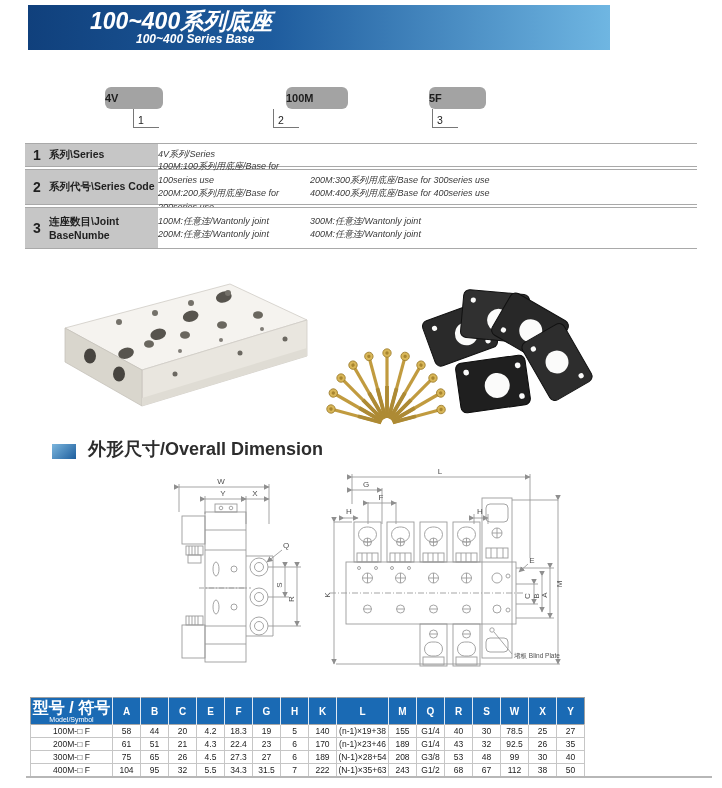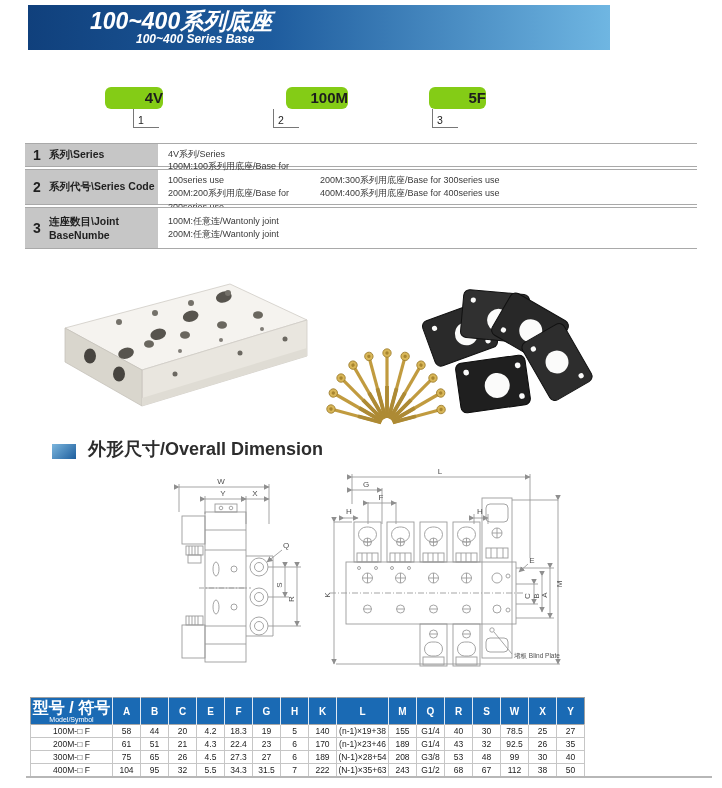--- a/index.html
+++ b/index.html
@@ -8,35 +8,35 @@
 
   
   .banner { position:absolute; left:28px; top:5px; width:582px; height:45px;
             background:linear-gradient(90deg,#10407c 0%,#1e5c9e 42%,#6fb6e2 100%); }
   .banner-title { position:absolute; left:62px; top:1px; font-size:23px; font-weight:bold;
                   font-style:italic; color:#fff; white-space:nowrap; }
   .banner-sub { position:absolute; left:108px; top:27px; font-size:12px; font-weight:bold;
                 font-style:italic; color:#fff; white-space:nowrap; }
 
   
-  .model-box { position:absolute; height:22px; background:#84cc16; border-radius:6px;
-               color:#1d1d1d; font-weight:bold; font-size:15px; text-align:right; line-height:22px; }
+  .model-box { position:absolute; height:22px; background:#a3a3a3; border-radius:6px;
+               color:#1d1d1d; font-weight:bold; font-size:11px; text-align:left; line-height:22px; }
   .connector { position:absolute; width:26px; height:19px; border-left:1px solid #777;
                border-bottom:1px solid #777; box-sizing:border-box; }
   .connector span { display:block; font-size:10.5px; color:#222; padding-left:4px; margin-top:5px; }
 
   
   .spec-band { position:absolute; left:25px; width:672px; border-top:1px solid #a9a9a9;
                border-bottom:1px solid #a9a9a9; background:#fff; display:flex; box-sizing:border-box; }
   .spec-label { width:133px; background:#c6c6c6; display:flex; align-items:center;
                 padding-left:8px; box-sizing:border-box; flex:none; }
   .spec-num { font-size:14px; font-weight:bold; color:#1f1f1f; width:16px; flex:none; }
   .spec-label-text { font-size:10.5px; font-weight:bold; color:#1f1f1f; }
-  .spec-content { flex:1; display:flex; align-items:center; padding-left:10px;
-                  font-size:9px; color:#3a3a3a; line-height:1.5; }
+  .spec-content { flex:1; display:flex; align-items:center; 
+                  font-size:9px; color:#3a3a3a; line-height:1.5;font-style:italic; }
   .spec-col1 { width:152px; flex:none; }
 
   
   .section-bullet { position:absolute; left:52px; top:444px; width:24px; height:15px;
                     background:linear-gradient(135deg,#7cb6dd,#1d5e9e); }
   .section-title { position:absolute; left:88px; top:437px; font-size:18px; font-weight:bold;
                    color:#2d2d2d; white-space:nowrap; }
 
   
   svg.abs { position:absolute; }
@@ -108,20 +108,24 @@
   </div>
   <div class="spec-band" style="top:207px;height:42px;">
     <div class="spec-label">
       <span class="spec-num">3</span>
       <span class="spec-label-text">连座数目\Joint BaseNumbe</span>
     </div>
     <div class="spec-content">
       <div class="spec-col1">
         <div>100M:任意连/Wantonly joint</div>
         <div>200M:任意连/Wantonly joint</div>
+      </div>
+      <div class="spec-col2">
+        <div>300M:任意连/Wantonly joint</div>
+        <div>400M:任意连/Wantonly joint</div>
       </div>
     </div>
   </div>
 
   <svg class="abs" style="left:35px;top:256px;" width="565" height="192" viewBox="0 0 565 192">
 
     <g>
       <polygon points="30,72 195,28 272,64 107,114" fill="#f5f3ef" stroke="#cfccc5" stroke-width="0.8"></polygon>
       <polygon points="107,114 272,64 272,100 107,150" fill="#e9e6df" stroke="#cfccc5" stroke-width="0.8"></polygon>
       <polygon points="30,72 107,114 107,150 30,106" fill="#d9d6cd" stroke="#c5c2ba" stroke-width="0.8"></polygon>

